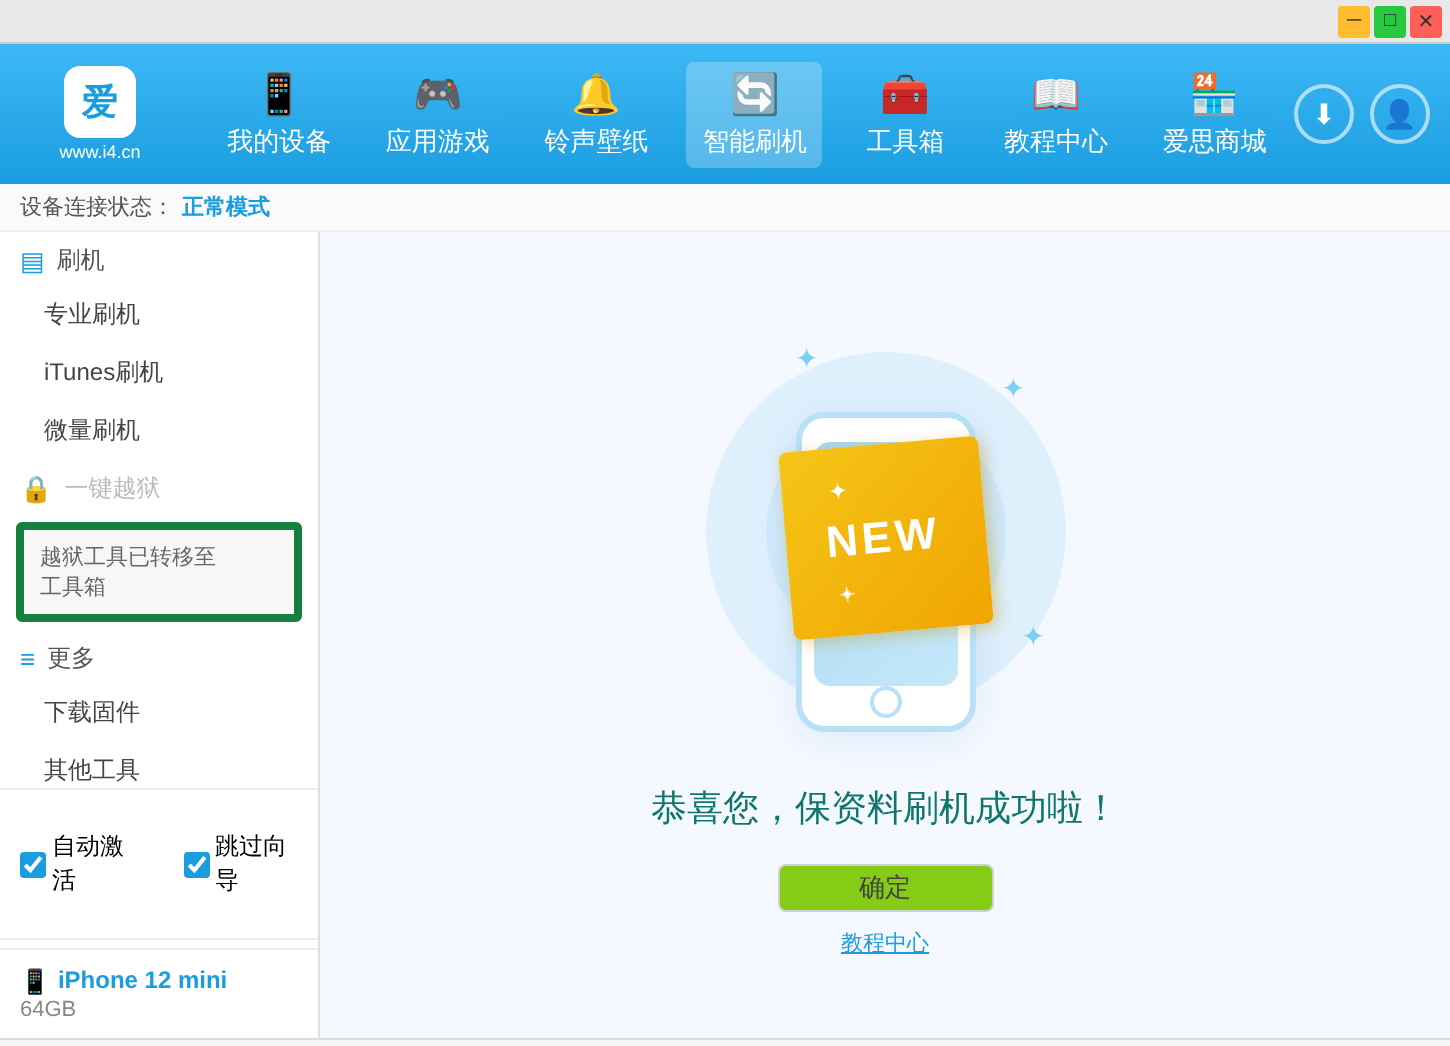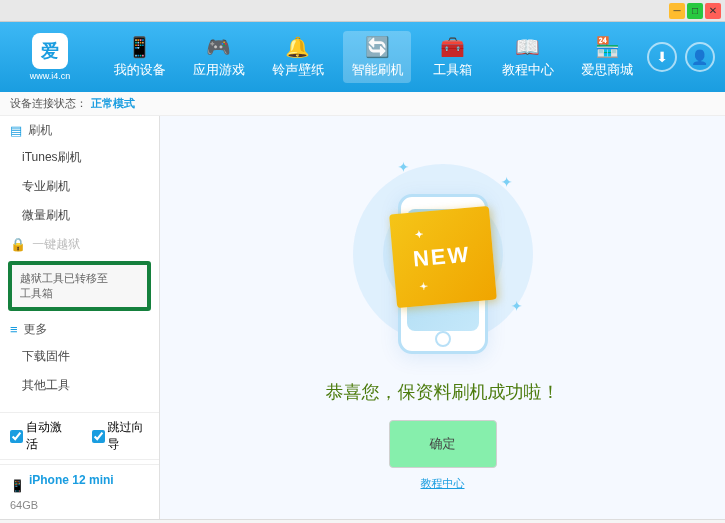--- a/index.html
+++ b/index.html
@@ -184,30 +184,30 @@
     }
     .new-banner::before, .new-banner::after {
       content: '✦';
       font-size: 10px;
       vertical-align: middle;
       margin: 0 4px;
     }
 
     .success-title {
       font-size: 18px;
-      color: #4d7c0f;
+      color: #0f766e;
       margin-bottom: 16px;
       font-weight: normal;
     }
 
     .confirm-btn {
-      background: #86efac;
+      background: #84cc16;
       border: 1px solid #d0d0d0;
       border-radius: 4px;
-      padding: 14px 40px;
+      padding: 2px 40px;
       font-size: 13px;
       color: #444;
       cursor: pointer;
       margin-bottom: 8px;
     }
 
     .view-journal {
       font-size: 11px;
       color: #1a9de0;
       cursor: pointer;
@@ -236,26 +236,26 @@
       display: flex; align-items: center; gap: 4px;
     }
     .status-normal { color: #1a9de0; font-weight: bold; }
 
     
     .device-info {
       padding: 8px 10px;
       border-top: 1px solid #eee;
       margin-top: 4px;
     }
-    .device-name { color: #1a9de0; font-size: 12px; font-weight: bold; margin-bottom: 12px; }
+    .device-name { color: #1a9de0; font-size: 12px; font-weight: bold; margin-bottom: 2px; }
     .device-detail { color: #888; font-size: 11px; }
 
     .checkbox-row {
       display: flex; align-items: center; gap: 24px;
-      padding: 6px 10px;
+      padding: 20px 10px;
       border-top: 1px solid #eee;
       border-bottom: 1px solid #eee;
       background: #fff;
     }
     .checkbox-item { display: flex; align-items: center; gap: 3px; cursor: pointer; }
     .checkbox-item input[type=checkbox] { accent-color: #1a9de0; }
 
     
     .sparkle {
       position: absolute;
@@ -329,24 +329,24 @@
 
   <div class="sidebar">
     <div class="sidebar-full">
       <div class="sidebar-scroll">
 
         <div class="sidebar-section-header">
           <span class="section-icon">▤</span>
           <span>刷机</span>
         </div>
         <div class="sidebar-item">
+          <span>专业刷机</span>
+        </div>
+        <div class="sidebar-item">
           <span>iTunes刷机</span>
-        </div>
-        <div class="sidebar-item">
-          <span>专业刷机</span>
         </div>
         <div class="sidebar-item">
           <span>微量刷机</span>
         </div>
 
         <div class="sidebar-section-header sidebar-disabled">
           <span class="section-icon">🔒</span>
           <span>一键越狱</span>
         </div>
         <div class="sidebar-status-box">

